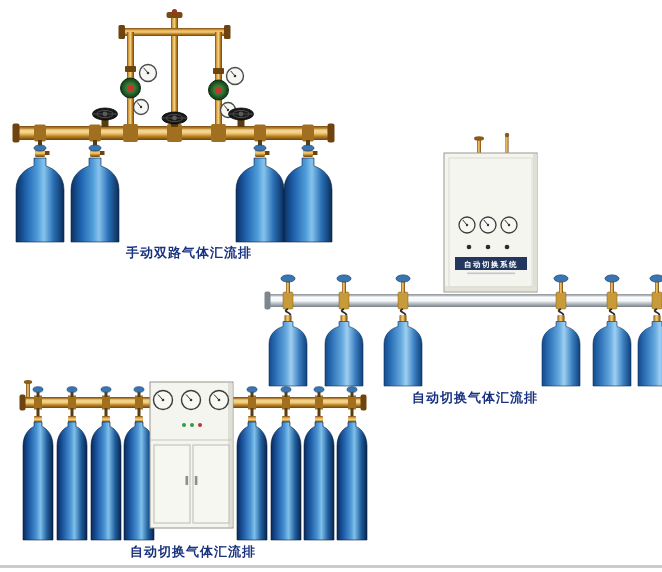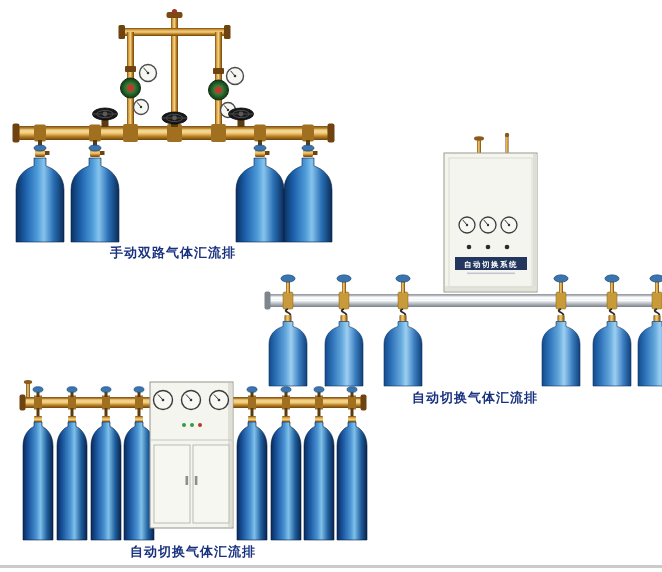--- a/index.html
+++ b/index.html
@@ -146,21 +146,21 @@
       </g>
 
       <g>
         <path d="M10,234 V182 C10,168 19,161 28,158 V150 H40 V158 C49,161 58,168 58,182 V234 Z" fill="url(#cy1)" stroke="#07234a" stroke-width="0.6"></path>
         <path d="M65,234 V182 C65,168 74,161 83,158 V150 H95 V158 C104,161 113,168 113,182 V234 Z" fill="url(#cy1)" stroke="#07234a" stroke-width="0.6"></path>
         <path d="M230,234 V182 C230,168 239,161 248,158 V150 H260 V158 C269,161 278,168 278,182 V234 Z" fill="url(#cy1)" stroke="#07234a" stroke-width="0.6"></path>
         <path d="M278,234 V182 C278,168 287,161 296,158 V150 H308 V158 C317,161 326,168 326,182 V234 Z" fill="url(#cy1)" stroke="#07234a" stroke-width="0.6"></path>
       </g>
     </svg>
   </div>
-  <div class="caption" style="left:48px;top:244px;width:250px">手动双路气体汇流排</div>
+  <div class="caption" style="left:64px;top:244px;width:250px">手动双路气体汇流排</div>
 
   <div class="fig" style="left:262px;top:128px;width:414px;height:266px">
     <svg width="414" height="266" viewBox="0 0 414 266">
       <defs>
         <linearGradient id="bv2" x1="0" y1="0" x2="1" y2="0">
           <stop offset="0" stop-color="#7a4a12"></stop>
             <stop offset="0.25" stop-color="#dca94c"></stop>
           <stop offset="0.5" stop-color="#f3cf7c"></stop>
             <stop offset="0.75" stop-color="#b87e22"></stop>
           <stop offset="1" stop-color="#6e430f"></stop>

